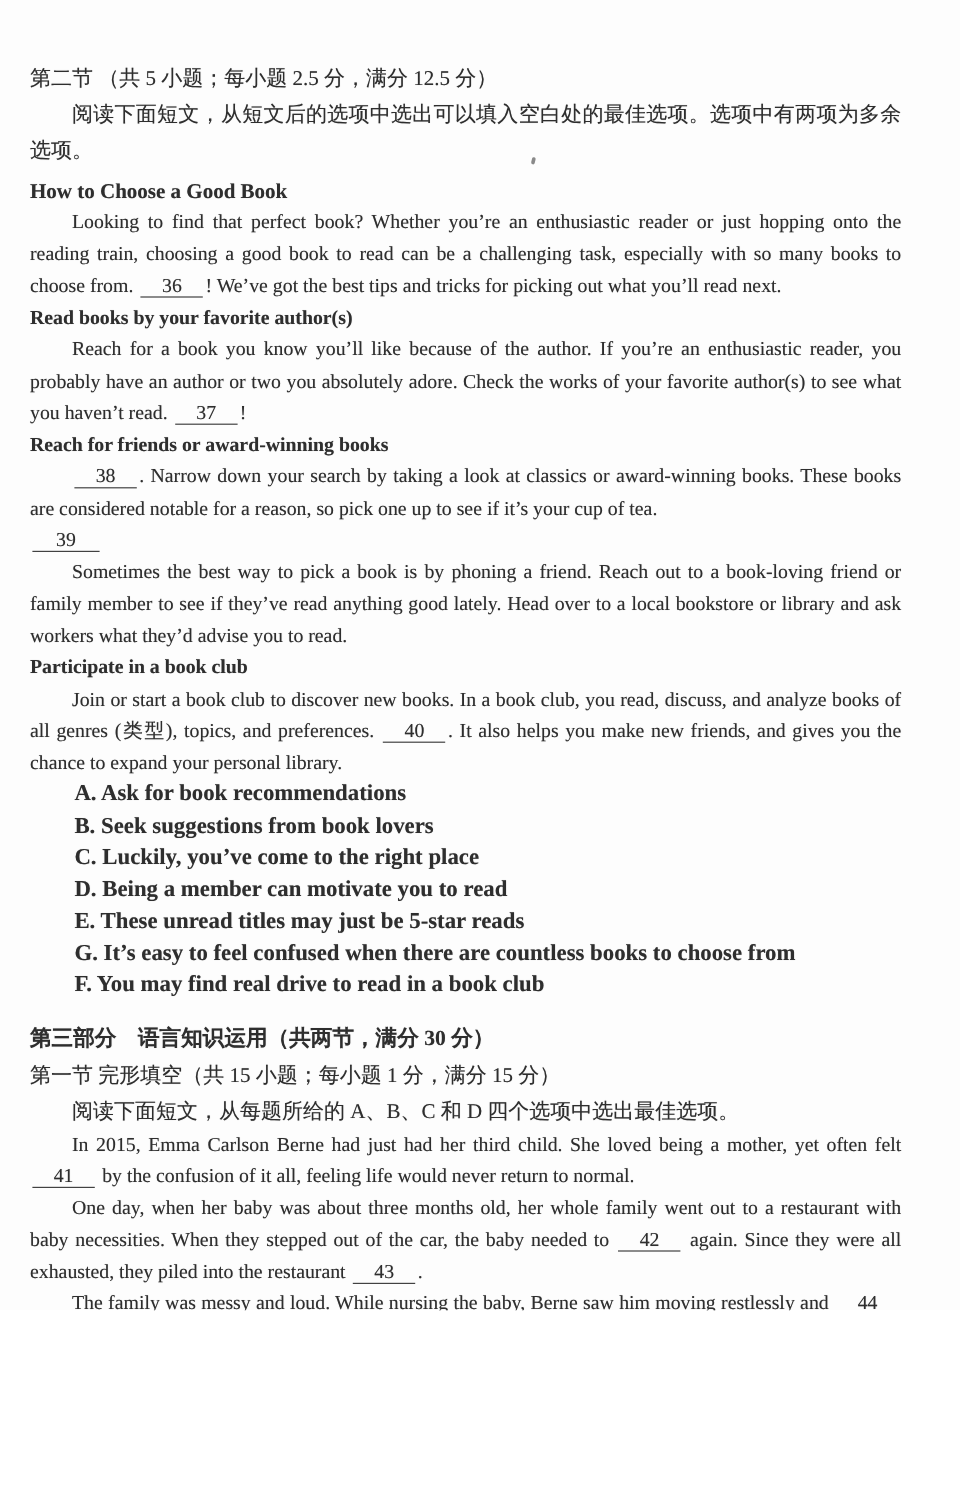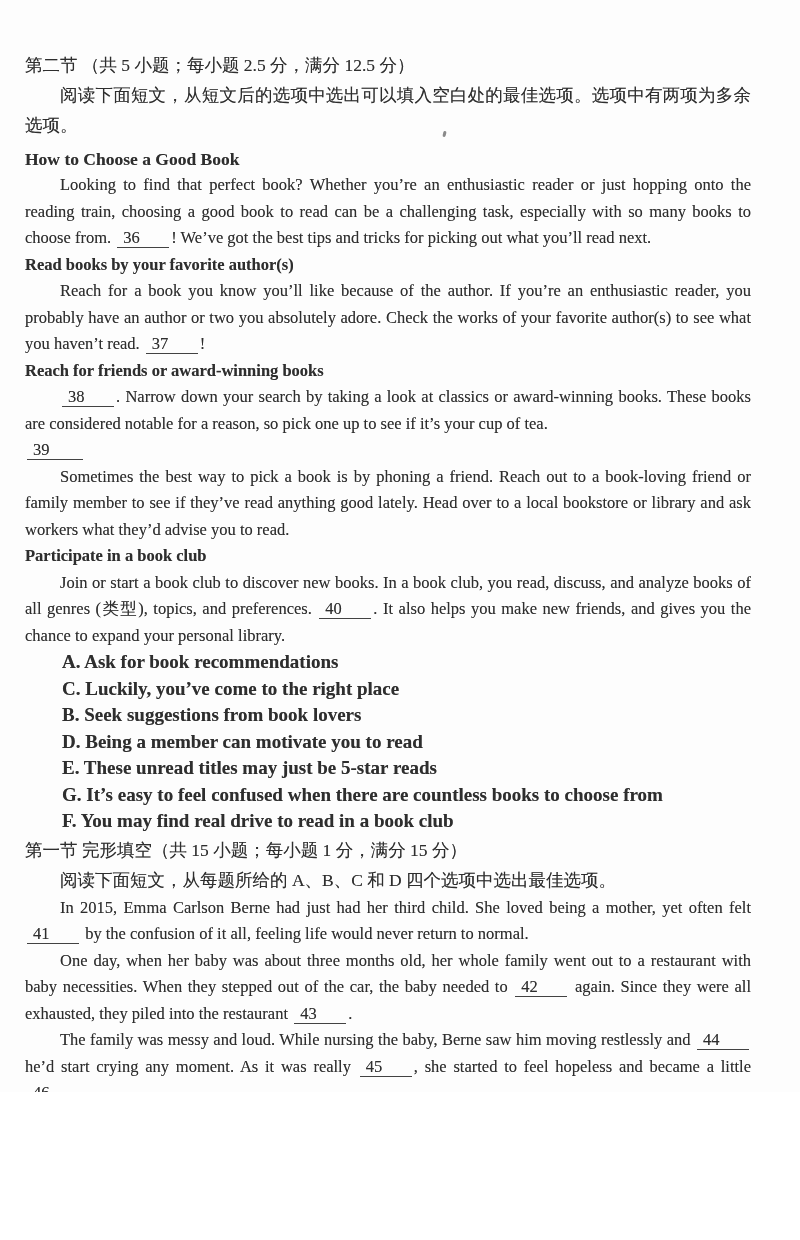--- a/index.html
+++ b/index.html
@@ -28,21 +28,21 @@
   .heading   { font-size: 16.5px; line-height: 26.5px; font-weight: bold; }
   .para      { font-size: 16.5px; line-height: 26.5px; text-indent: 35px; text-align: justify; }
   .blank-line{ font-size: 16.5px; line-height: 26.5px; }
   .option    { font-size: 19px; line-height: 26.5px; padding-left: 37px; font-weight: bold; }
 
   .blank {
     display: inline-block;
     min-width: 52px;
     padding: 0 6px;
     margin: 0 2px;
-    text-align: left;
+    text-align: center;
     text-indent: 0;
     line-height: 19px;
     border-bottom: 1.2px solid #424242;
   }
   .blank-line .blank { min-width: 56px; }
 
   .speck {
     position: absolute;
     left: 443px;
     top: 131px;
@@ -75,26 +75,27 @@
       <div class="block para">Looking to find that perfect book? Whether you’re an enthusiastic reader or just hopping onto the reading train, choosing a good book to read can be a challenging task, especially with so many books to choose from. <span class="blank">36</span>! We’ve got the best tips and tricks for picking out what you’ll read next.</div>
       <div class="block heading">Read books by your favorite author(s)</div>
       <div class="block para">Reach for a book you know you’ll like because of the author. If you’re an enthusiastic reader, you probably have an author or two you absolutely adore. Check the works of your favorite author(s) to see what you haven’t read. <span class="blank">37</span>!</div>
       <div class="block heading">Reach for friends or award-winning books</div>
       <div class="block para"><span class="blank">38</span>. Narrow down your search by taking a look at classics or award-winning books. These books are considered notable for a reason, so pick one up to see if it’s your cup of tea.</div>
       <div class="block blank-line"><span class="blank">39</span></div>
       <div class="block para">Sometimes the best way to pick a book is by phoning a friend. Reach out to a book-loving friend or family member to see if they’ve read anything good lately. Head over to a local bookstore or library and ask workers what they’d advise you to read.</div>
       <div class="block heading">Participate in a book club</div>
       <div class="block para">Join or start a book club to discover new books. In a book club, you read, discuss, and analyze books of all genres (类型), topics, and preferences. <span class="blank">40</span>. It also helps you make new friends, and gives you the chance to expand your personal library.</div>
       <div class="block option">A. Ask for book recommendations</div>
+      <div class="block option">B. Seek suggestions from book lovers</div>
       <div class="block option">C. Luckily, you’ve come to the right place</div>
-      <div class="block option">B. Seek suggestions from book lovers</div>
       <div class="block option">D. Being a member can motivate you to read</div>
       <div class="block option">E. These unread titles may just be 5-star reads</div>
       <div class="block option">G. It’s easy to feel confused when there are countless books to choose from</div>
       <div class="block option">F. You may find real drive to read in a book club</div>
+      <div class="block cn-bold">第三部分　语言知识运用（共两节，满分 30 分）</div>
       <div class="block cn-line">第一节 完形填空（共 15 小题；每小题 1 分，满分 15 分）</div>
       <div class="block cn-para">阅读下面短文，从每题所给的 A、B、C 和 D 四个选项中选出最佳选项。</div>
       <div class="block para">In 2015, Emma Carlson Berne had just had her third child. She loved being a mother, yet often felt <span class="blank">41</span> by the confusion of it all, feeling life would never return to normal.</div>
       <div class="block para">One day, when her baby was about three months old, her whole family went out to a restaurant with baby necessities. When they stepped out of the car, the baby needed to <span class="blank">42</span> again. Since they were all exhausted, they piled into the restaurant <span class="blank">43</span>.</div>
       <div class="block para">The family was messy and loud. While nursing the baby, Berne saw him moving restlessly and <span class="blank">44</span> he’d start crying any moment. As it was really <span class="blank">45</span>, she started to feel hopeless and became a little <span class="blank">46</span>.</div>
     </div>
   <div class="speck"></div>
   <div class="footer">英语试题 第 7 页（共 10 页）</div>
 </div>
 

